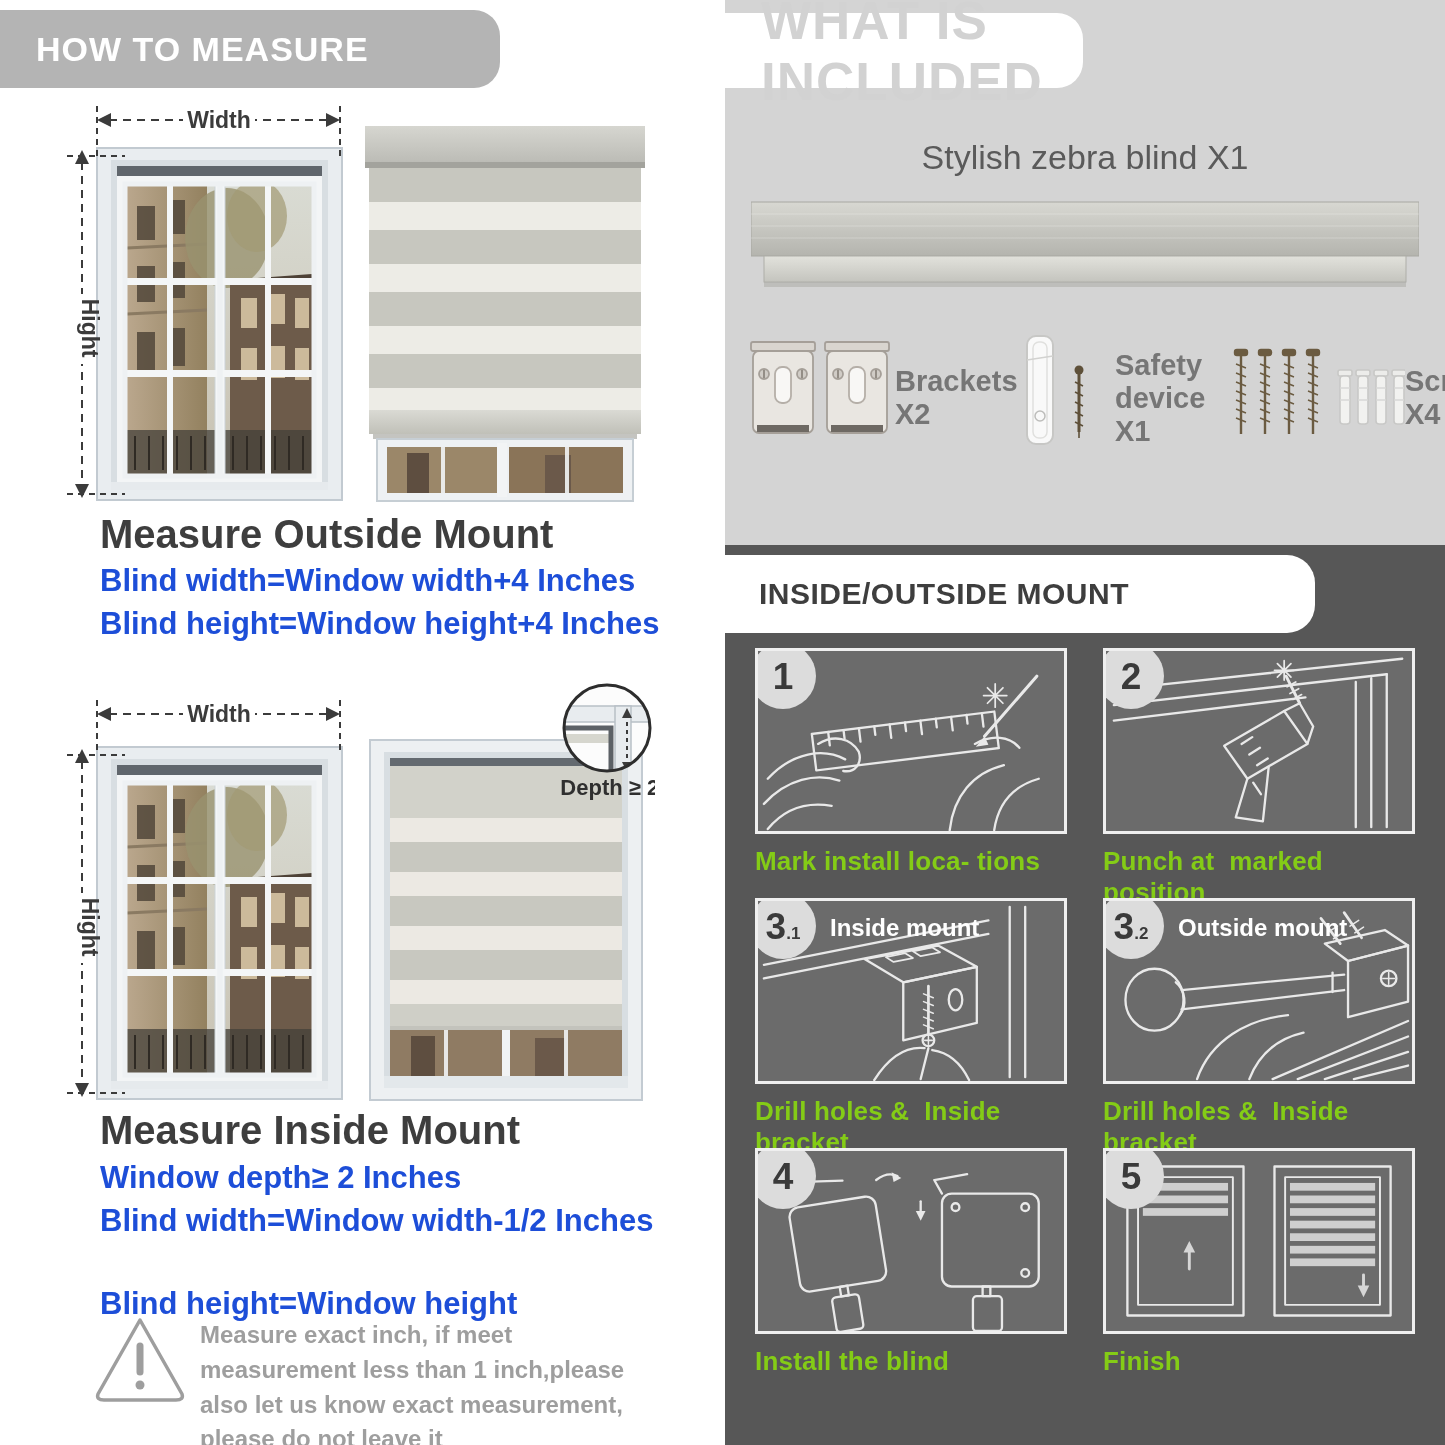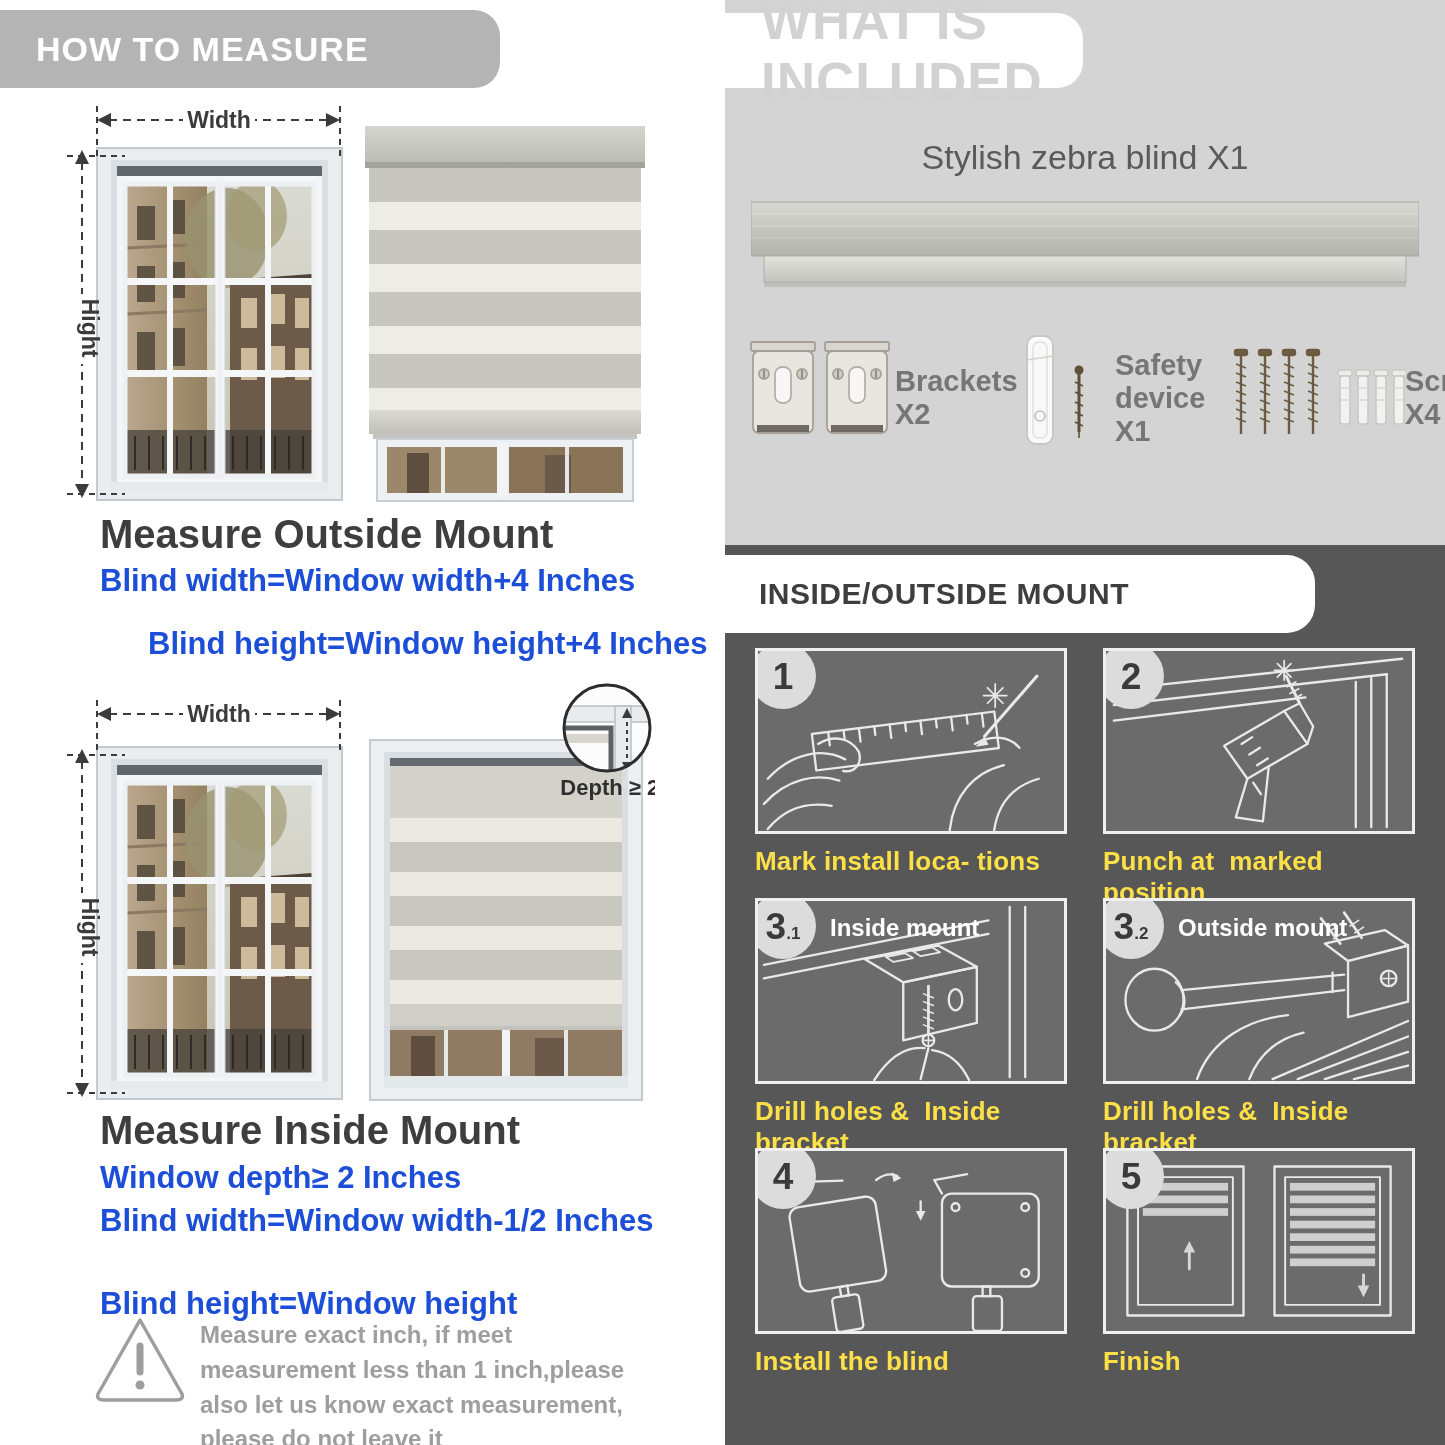--- a/index.html
+++ b/index.html
@@ -33,21 +33,21 @@
   .steps{position:absolute;left:30px;top:103px;width:660px;display:grid;
          grid-template-columns:312px 312px;column-gap:36px;}
   .step{height:250px;}
   .panel{position:relative;width:312px;height:186px;background:#6b6b6b;border:3px solid #efefef;
          box-sizing:border-box;overflow:hidden;}
   .badge{position:absolute;top:-8px;left:-8px;width:66px;height:66px;border-radius:50%;background:#dcdcdc;
          display:flex;align-items:center;justify-content:center;}
   .b-main{font-size:37px;font-weight:bold;color:#3a3a3a;line-height:1;}
   .b-sub{font-size:17px;font-weight:bold;color:#3a3a3a;align-self:flex-end;margin-bottom:15px;}
   .panel-label{position:absolute;top:13px;left:72px;font-size:24px;font-weight:bold;color:#ffffff;white-space:pre-wrap;}
-  .caption{margin-top:12px;font-size:26px;font-weight:bold;color:#fde047;white-space:pre-wrap;letter-spacing:0.2px;}
+  .caption{margin-top:12px;font-size:26px;font-weight:bold;color:#84cc16;white-space:pre-wrap;letter-spacing:0.2px;}
   .art{position:absolute;left:0;top:0;width:100%;height:100%;}
 </style>
 </head>
 <body>
 
 <div class="canvas">
 
   <div class="abs h1bar">
     <span>HOW TO MEASURE</span>
   </div>
@@ -150,21 +150,21 @@
       <rect x="352" y="355" width="22" height="40" fill="#5e4e40"></rect>
       <rect x="490" y="357" width="26" height="38" fill="#6b594a"></rect>
       <rect x="442" y="345" width="10" height="54" fill="#f2f4f5"></rect>
       <rect x="386" y="349" width="4" height="46" fill="#f2f4f5" opacity="0.9"></rect>
       <rect x="510" y="349" width="4" height="46" fill="#f2f4f5" opacity="0.9"></rect>
     </g>
   </svg>
 
   <div class="abs sec-title" style="top:512px;">Measure Outside Mount</div>
   <div class="abs formula" style="top:563px;">Blind width=Window width+4 Inches</div>
-  <div class="abs formula" style="top:626px;margin-left:48px;">Blind height=Window height+4 Inches</div>
+  <div class="abs formula" style="top:606px;">Blind height=Window height+4 Inches</div>
 
   <svg class="abs" style="left:55px;top:682px;" width="600" height="425" viewBox="0 0 600 425">
     <defs>
       <clipPath id="glass2">
           <rect x="72" y="103" width="185" height="288"></rect>
         </clipPath>
       <clipPath id="circ2">
           <circle cx="552" cy="46" r="43"></circle>
         </clipPath>
     </defs>

